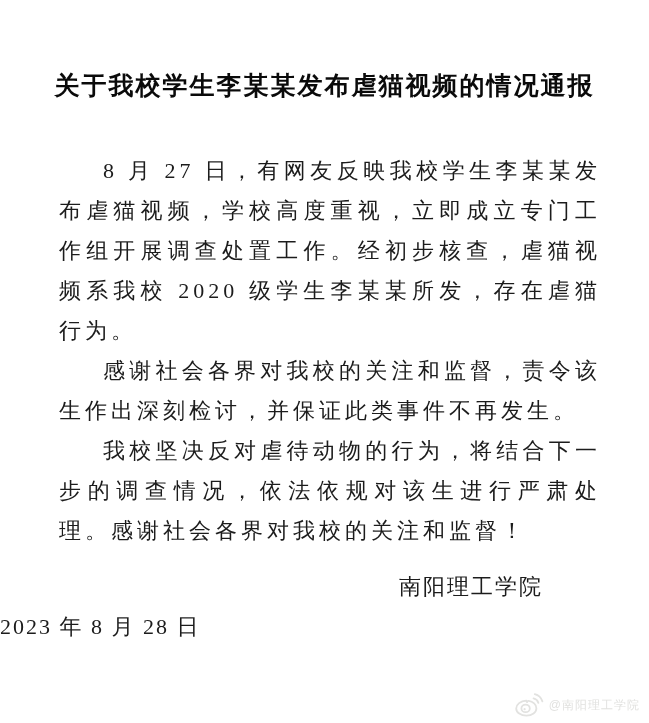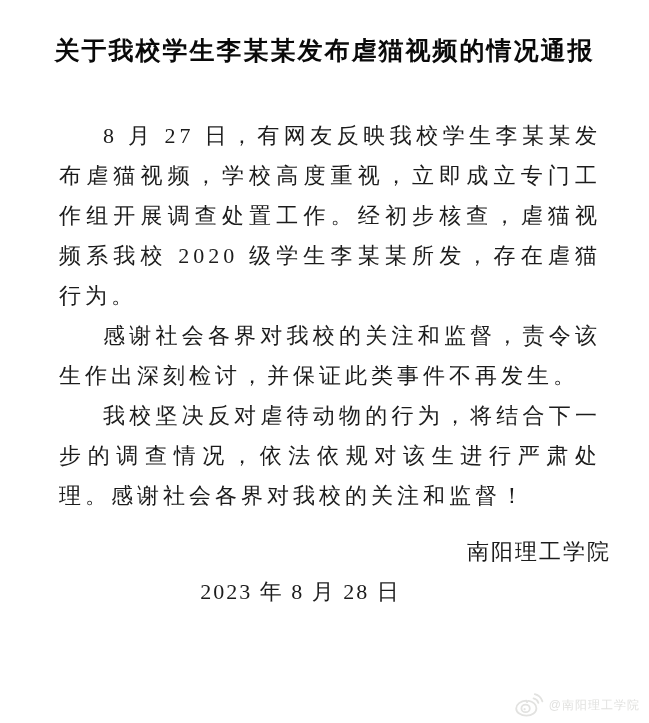--- a/index.html
+++ b/index.html
@@ -8,21 +8,21 @@
     width: 649px;
     height: 723px;
     background: #ffffff;
     overflow: hidden;
     font-family: "Liberation Serif", serif;
     color: #1c1c1c;
     box-sizing: border-box;
   }
   .title {
     margin: 0;
-    padding: 36px 20px 0 20px;
+    padding: 71px 20px 0 20px;
     text-align: center;
     font-family: "Liberation Sans", sans-serif;
     font-weight: bold;
     font-size: 25px;
     line-height: 28px;
     letter-spacing: 2px;
     color: #0a0a0a;
   }
   .body-text {
     margin: 52px 48px 0 59px;
@@ -36,25 +36,25 @@
     margin: 0;
     text-indent: 2em;
   }
   .signature-block {
     margin-top: 16px;
     font-size: 22px;
     line-height: 40px;
   }
   .signature-issuer {
     text-align: right;
-    padding-right: 38px;
+    padding-right: 106px;
     letter-spacing: 2px;
   }
   .signature-date {
-    text-align: center;
+    text-align: left;
     padding-right: 48px;
     letter-spacing: 2px;
   }
   .watermark {
     position: absolute;
     right: 9px;
     bottom: 5px;
     display: flex;
     align-items: center;
     gap: 5px;

